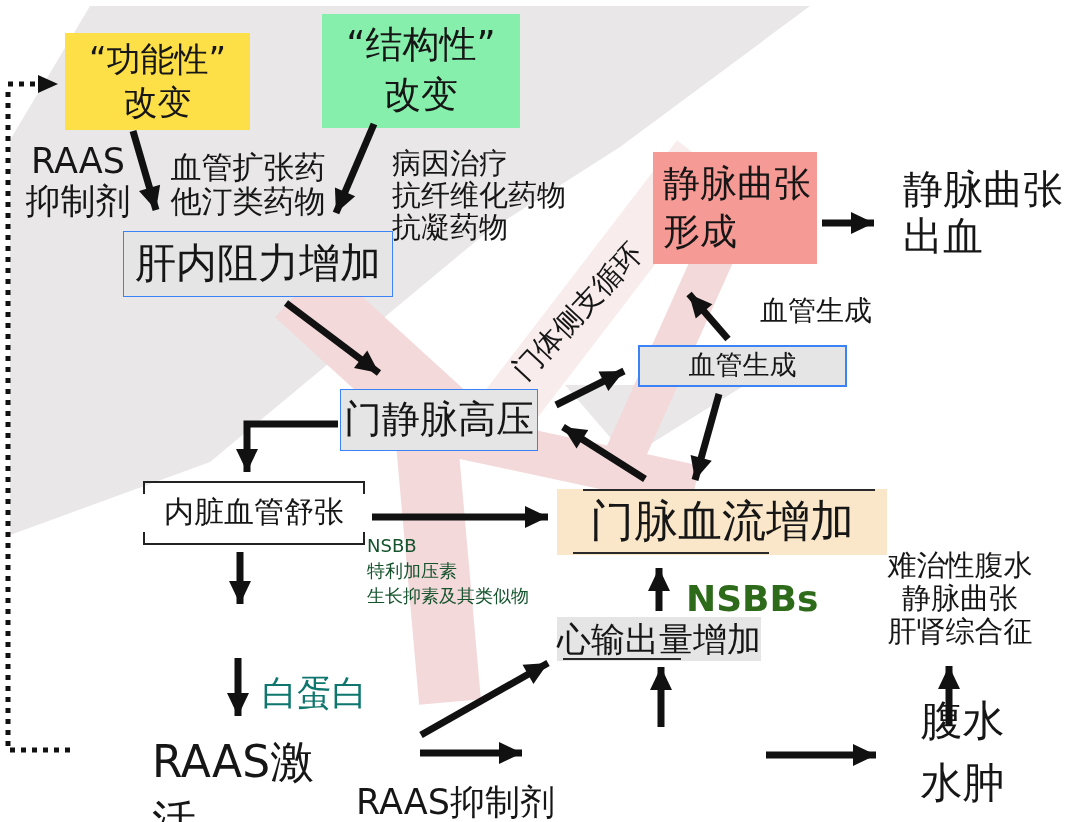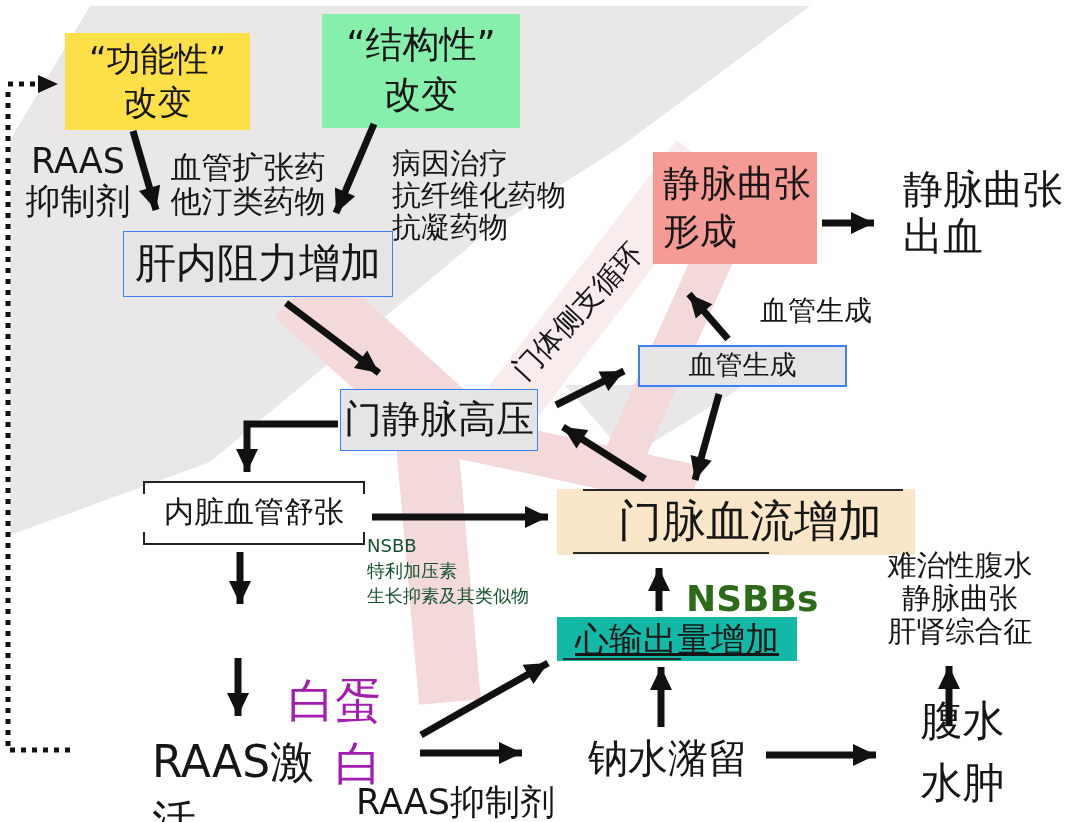--- a/index.html
+++ b/index.html
@@ -37,30 +37,30 @@
     transform:rotate(-47deg);transform-origin:center center;}
   
   .n-splanchnic{left:143px;top:481px;width:222px;height:64px;font-size:30px;line-height:62px;font-weight:500;}
   .n-splanchnic::before{content:"";position:absolute;left:0;top:0;right:0;height:11px;
     border:2.5px solid #222;border-bottom:none;}
   .n-splanchnic::after{content:"";position:absolute;left:0;bottom:0;right:0;height:11px;
     border:2.5px solid #222;border-top:none;}
   .n-nsbblist{left:367px;top:533px;width:220px;font-size:18px;line-height:25px;
     color:#14532d;text-align:left;font-weight:500;}
   .n-portalflow{left:557px;top:489px;width:330px;height:66px;background:#fae6c8;
-    font-size:44px;line-height:64px;font-weight:500;padding-left:28px;}
+    font-size:44px;line-height:64px;font-weight:500;}
   .n-portalflow::before{content:"";position:absolute;top:0;left:26px;right:12px;border-top:2px solid #2a2a2a;}
   .n-portalflow::after{content:"";position:absolute;bottom:1px;left:16px;width:196px;border-bottom:2px solid #2a2a2a;}
   .n-effart{left:78px;top:608px;width:320px;font-size:35px;font-weight:500;}
-  .n-albumin{left:262px;top:670px;width:120px;font-size:47px;color:#a21caf;text-align:right;font-weight:500;}
+  .n-albumin{left:262px;top:670px;width:120px;font-size:35px;color:#0f766e;text-align:left;font-weight:500;}
   .n-raasact{left:152px;top:733px;width:200px;font-size:44px;text-align:left;font-weight:500;}
   .n-raasinh{left:356px;top:779px;width:200px;font-size:35px;text-align:left;font-weight:500;}
   .n-nsbbs{left:686px;top:578px;width:100px;font-size:36px;color:#2d6b1a;font-weight:bold;text-align:left;}
-  .n-cardiac{left:557px;top:617px;width:240px;height:44px;background:#14b8a6;
-    font-size:34px;line-height:44px;font-weight:500;text-decoration:underline;}
+  .n-cardiac{left:557px;top:617px;width:204px;height:44px;background:#e5e5e5;
+    font-size:34px;line-height:44px;font-weight:500;}
   .n-cardiac::after{content:"";position:absolute;bottom:1px;left:6px;width:118px;border-bottom:2px solid #2a2a2a;}
   .n-sodium{left:588px;top:731px;width:170px;font-size:40px;text-align:left;font-weight:500;}
   .n-ascites{left:905px;top:690px;width:115px;font-size:42px;line-height:62px;font-weight:500;}
   .n-refract{left:885px;top:549px;width:150px;font-size:29px;line-height:33px;font-weight:500;}
 </style>
 </head>
 <body>
 
 <div id="stage">
 
@@ -133,20 +133,19 @@
   <div class="node ctr n-splanchnic">内脏血管舒张</div>
   <div class="node n-nsbblist">NSBB
 特利加压素
 生长抑素及其类似物</div>
   <div class="node ctr n-portalflow">门脉血流增加</div>
   <div class="node n-albumin">白蛋白</div>
   <div class="node n-raasact">RAAS激活</div>
   <div class="node n-raasinh">RAAS抑制剂</div>
   <div class="node n-nsbbs">NSBBs</div>
   <div class="node ctr n-cardiac">心输出量增加</div>
-  <div class="node n-sodium">钠水潴留</div>
   <div class="node ctr n-ascites">腹水
 水肿</div>
   <div class="node ctr n-refract">难治性腹水
 静脉曲张
 肝肾综合征</div>
 
 </div>
 
 </body></html>

